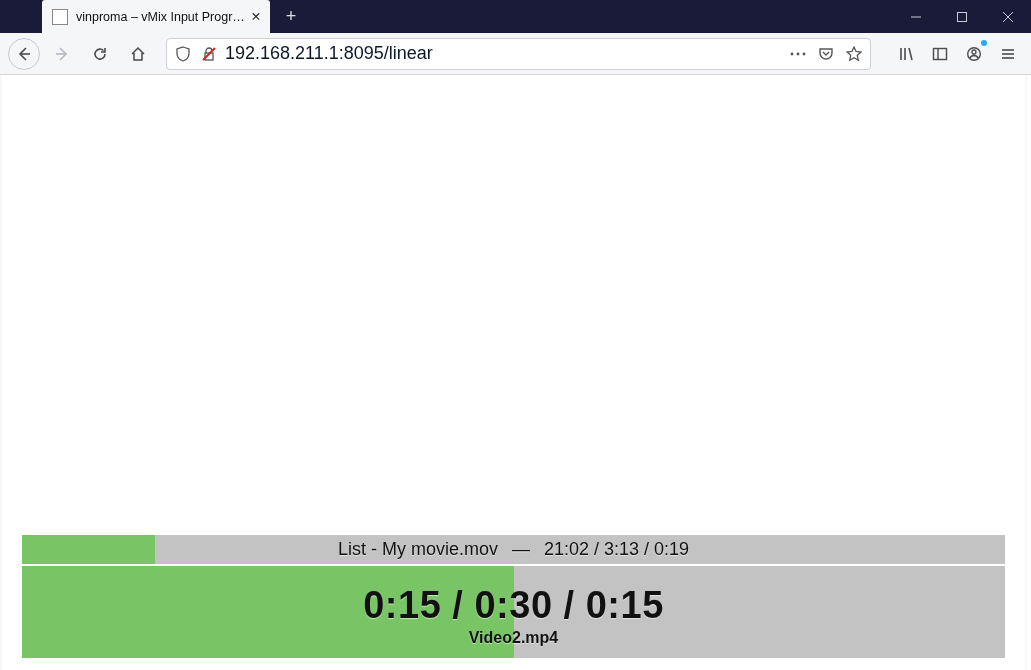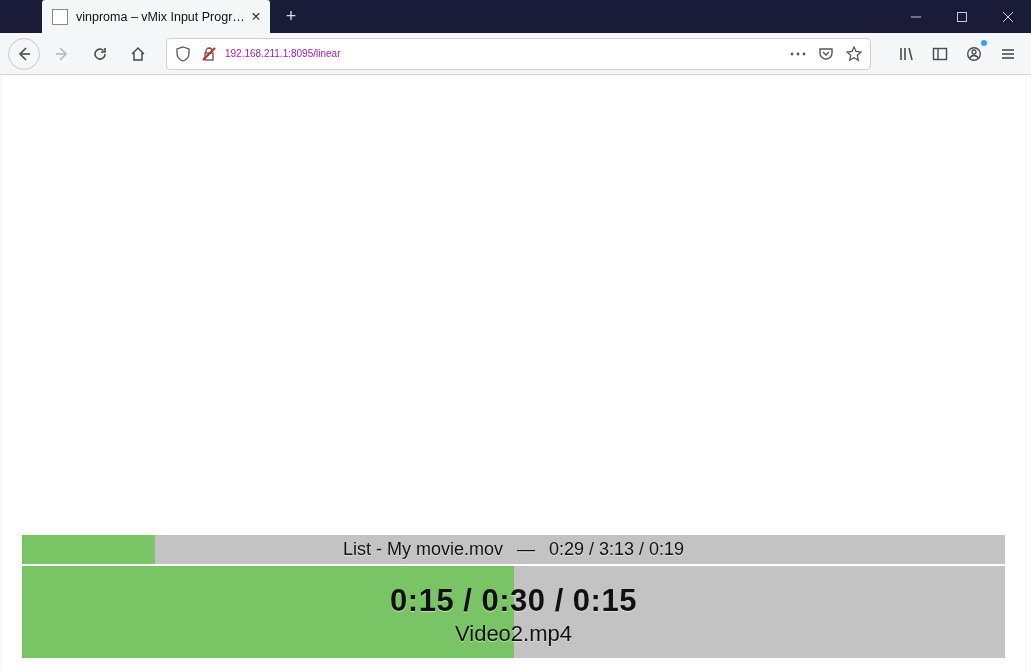--- a/index.html
+++ b/index.html
@@ -27,42 +27,42 @@
     color: #4a4a4f; cursor: pointer; border-radius: 4px;
   }
   .nav-btn.round { border: 1px solid #c9c9cf; border-radius: 50%; }
   .nav-btn.disabled { color: #b8b8c0; cursor: default; }
   .urlbar {
     flex: 1; height: 32px; background: #fff; border: 1px solid #cfcfd4; border-radius: 4px;
     display: flex; align-items: center; padding: 0 6px; gap: 6px; margin: 0 6px;
   }
   .urlbar .icon { width: 20px; height: 20px; display: flex; align-items: center; justify-content: center; color: #555; }
   .urlbar input {
-    flex: 1; border: none; outline: none; font-size: 10px; color: #a21caf; background: transparent;
+    flex: 1; border: none; outline: none; font-size: 18px; color: #0f172a; background: transparent;
   }
   .urlbar .actions { margin-left: auto; display: flex; align-items: center; gap: 8px; }
   .toolbar-right { display: flex; align-items: center; gap: 4px; margin-left: 8px; }
   .toolbar-right .nav-btn { width: 30px; }
   
   .viewport { position: relative; width: 1027px; height: 595px; background: #fff; border-left:2px solid #f8f8f8; border-right:2px solid #f8f8f8;}
   .bars { position: absolute; left: 20px; right: 20px; bottom: 12px; }
   .bar { position: relative; background: #c3c3c3; width: 100%; overflow: hidden; }
   .bar .fill { position: absolute; top: 0; left: 0; bottom: 0; background: #79c565; }
   .bar.top { height: 29px; margin-bottom: 2px; }
   .bar.top .fill { width: 13.5%; }
   .bar.bottom { height: 92px; }
   .bar.bottom .fill { width: 50%; }
   .bar .content {
     position: absolute; inset: 0; display: flex; align-items: center; justify-content: center;
     color: #111; text-shadow: 0 1px 1px rgba(255,255,255,.55);
   }
   .bar.top .content { font-size: 18px; font-weight: 500; gap: 14px; }
   .bar.bottom .content { flex-direction: column; }
-  .bar.bottom .time { font-size: 31px; font-weight: 600; letter-spacing: .5px; margin-top:6px;}
-  .bar.bottom .file { font-size: 22px; margin-top: 2px; }
+  .bar.bottom .time { font-size: 38px; font-weight: 600; letter-spacing: .5px; margin-top:6px;}
+  .bar.bottom .file { font-size: 16px; margin-top: 2px; font-weight: bold; }
   
   .profile-dot { position: relative; }
   .profile-dot::after { content: ""; position: absolute; top: 2px; right: 2px; width: 6px; height: 6px; background: #2aa7ff; border-radius: 50%; }
 </style>
 </head>
 <body>
 
 <div class="titlebar">
   <div class="tabstrip">
     <div class="tab">
@@ -188,21 +188,21 @@
 
 <div class="viewport">
   <div class="bars">
 
     <div class="bar top">
       <div class="fill"></div>
       <div class="content">
         <span>List - My movie.mov</span>
         <span>—</span>
         <span>
-          <span>0:29</span> /
+          <span>21:02</span> /
           <span>3:13</span> /
           <span>0:19</span>
         </span>
       </div>
     </div>
 
     <div class="bar bottom">
       <div class="fill"></div>
       <div class="content">
         <div class="time">

